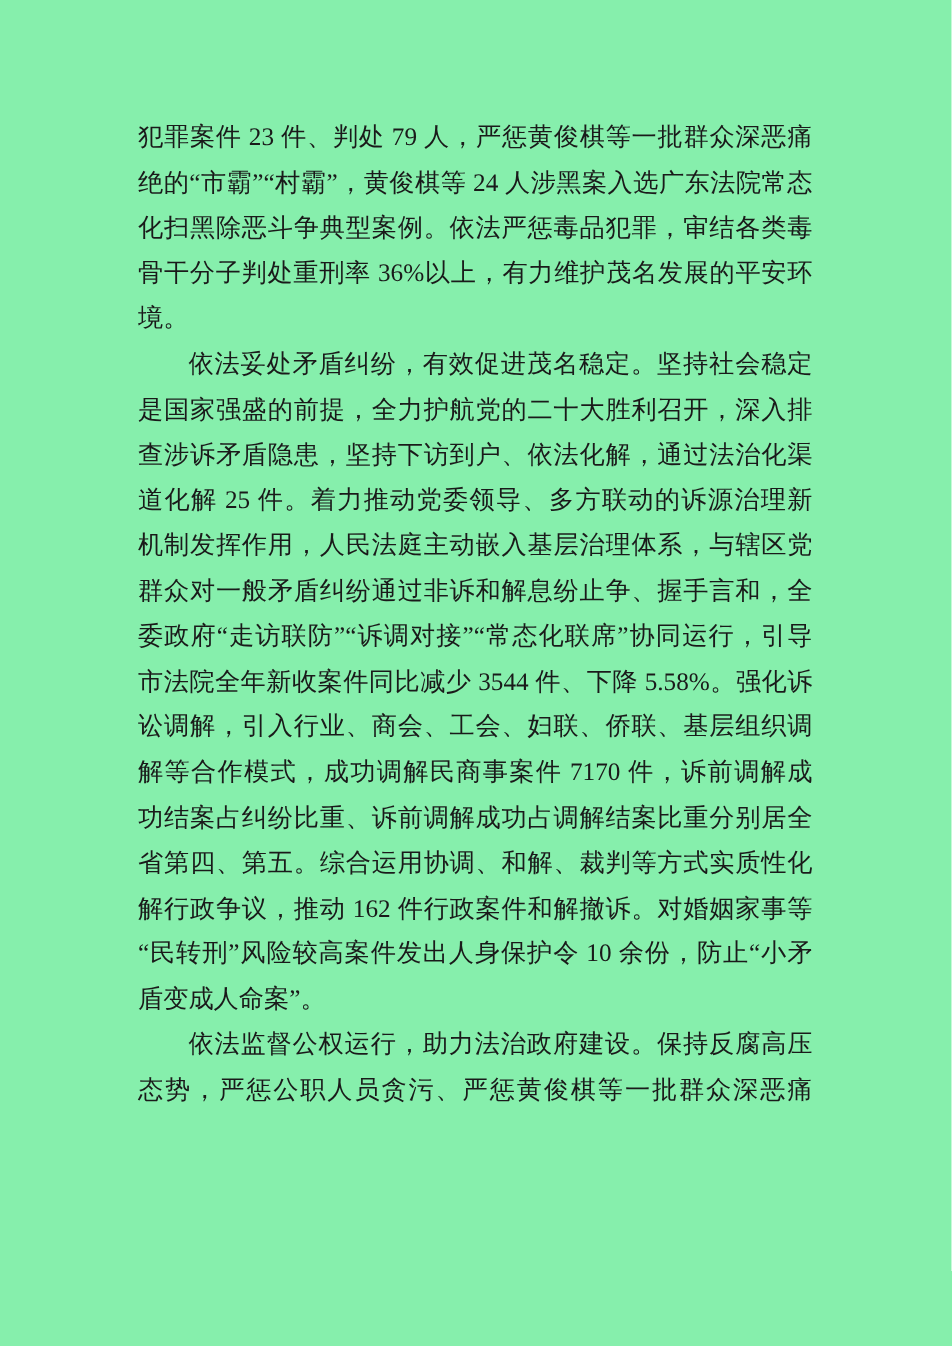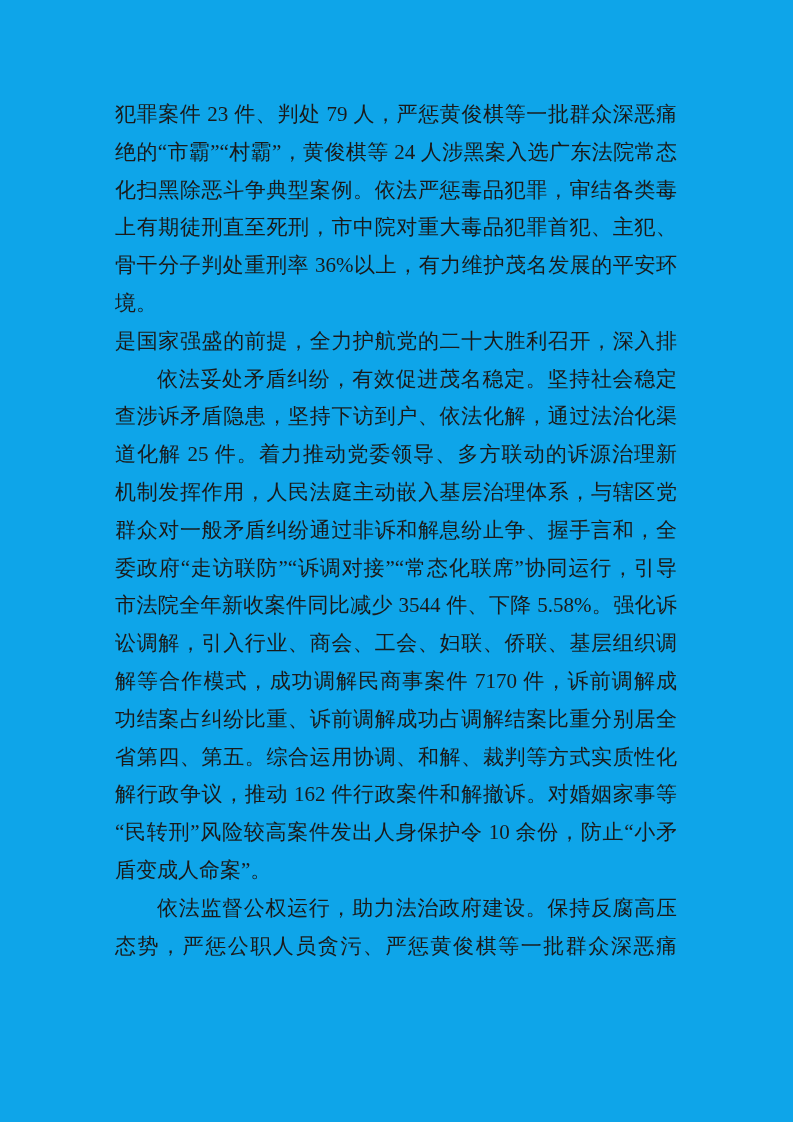--- a/index.html
+++ b/index.html
@@ -4,21 +4,21 @@
 <style>
   html, body {
     margin: 0;
     padding: 0;
     background: #ffffff;
   }
   .page {
     position: relative;
     width: 793px;
     height: 1122px;
-    background: #0ea5e9;
+    background: #86efac;
     overflow: hidden;
     font-family: "Liberation Serif", "DejaVu Serif", serif;
   }
   .text-block {
     position: absolute;
     left: 115px;
     top: 96px;
     width: 562px;
     color: #1a1a1a;
   }
@@ -46,28 +46,27 @@
 </head>
 <body>
 
 <div class="page">
   <div class="text-block">
 
     <div class="para">
       <div class="line">犯罪案件 23 件、判处 79 人，严惩黄俊棋等一批群众深恶痛</div>
       <div class="line">绝的“市霸”“村霸”，黄俊棋等 24 人涉黑案入选广东法院常态</div>
       <div class="line">化扫黑除恶斗争典型案例。依法严惩毒品犯罪，审结各类毒</div>
-      <div class="line">上有期徒刑直至死刑，市中院对重大毒品犯罪首犯、主犯、</div>
       <div class="line">骨干分子判处重刑率 36%以上，有力维护茂名发展的平安环</div>
       <div class="line para-end">境。</div>
     </div>
 
     <div class="para">
+      <div class="line first-indent">依法妥处矛盾纠纷，有效促进茂名稳定。坚持社会稳定</div>
       <div class="line">是国家强盛的前提，全力护航党的二十大胜利召开，深入排</div>
-      <div class="line first-indent">依法妥处矛盾纠纷，有效促进茂名稳定。坚持社会稳定</div>
       <div class="line">查涉诉矛盾隐患，坚持下访到户、依法化解，通过法治化渠</div>
       <div class="line">道化解 25 件。着力推动党委领导、多方联动的诉源治理新</div>
       <div class="line">机制发挥作用，人民法庭主动嵌入基层治理体系，与辖区党</div>
       <div class="line">群众对一般矛盾纠纷通过非诉和解息纷止争、握手言和，全</div>
       <div class="line">委政府“走访联防”“诉调对接”“常态化联席”协同运行，引导</div>
       <div class="line">市法院全年新收案件同比减少 3544 件、下降 5.58%。强化诉</div>
       <div class="line">讼调解，引入行业、商会、工会、妇联、侨联、基层组织调</div>
       <div class="line">解等合作模式，成功调解民商事案件 7170 件，诉前调解成</div>
       <div class="line">功结案占纠纷比重、诉前调解成功占调解结案比重分别居全</div>
       <div class="line">省第四、第五。综合运用协调、和解、裁判等方式实质性化</div>

